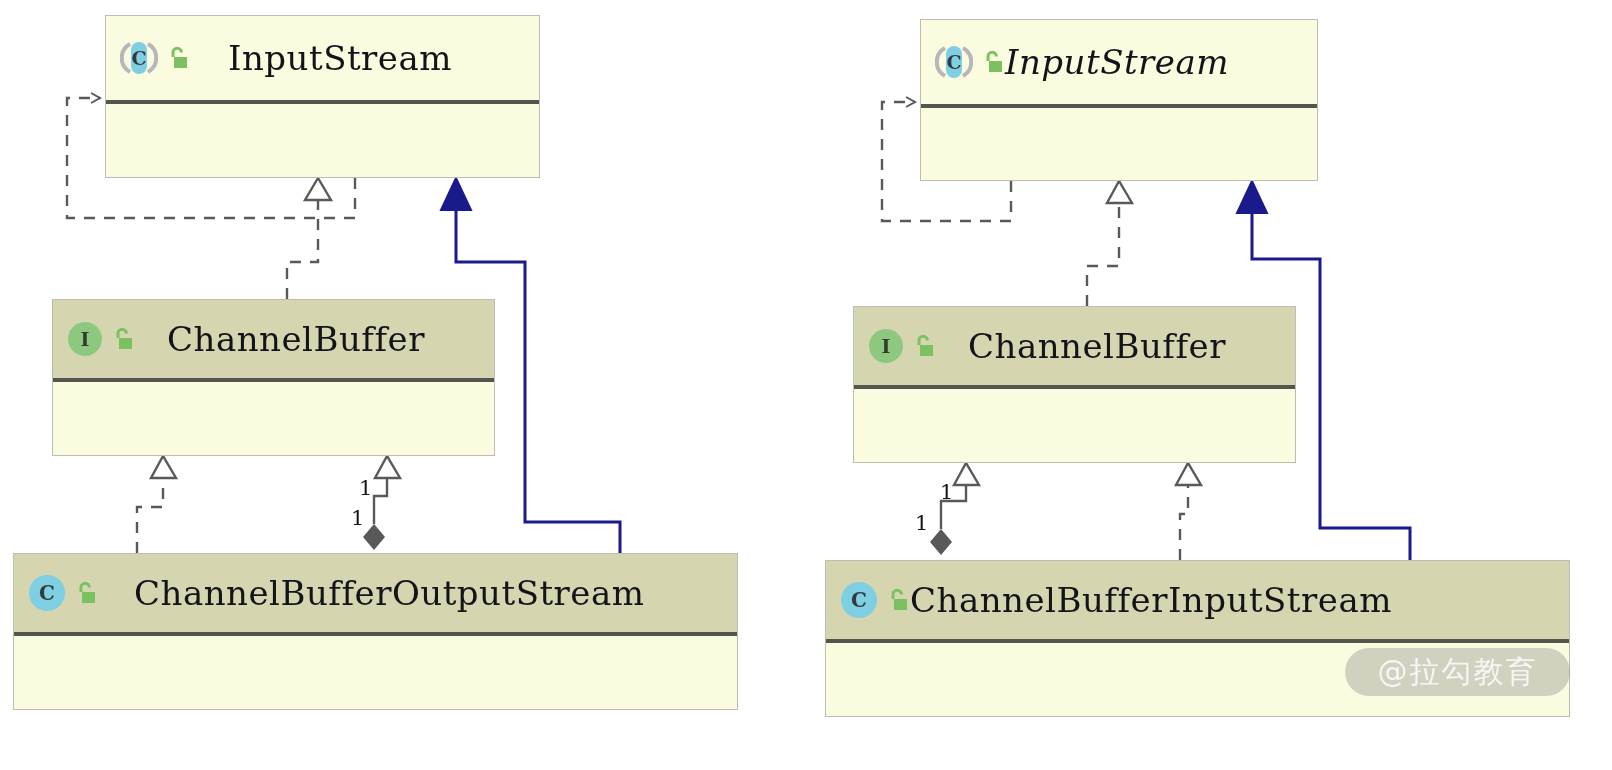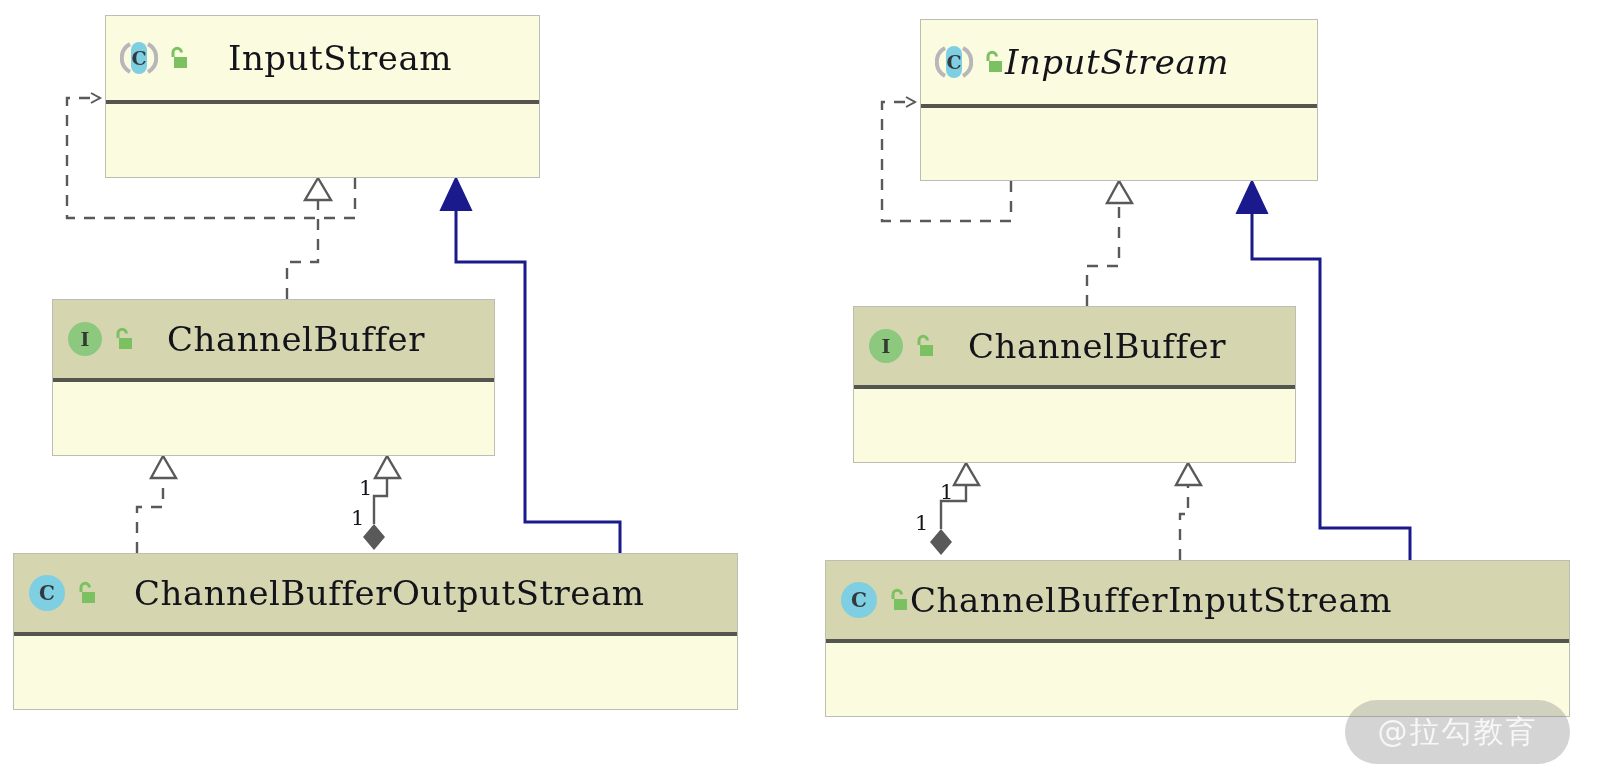--- a/index.html
+++ b/index.html
@@ -264,17 +264,17 @@
         <svg width="22" height="25" viewBox="0 0 22 25" xmlns="http://www.w3.org/2000/svg">
           <path d="M5,11 L5,6.5 A4.2,4.2 0 0 1 13.4,6.5" fill="none" stroke="#7cc161" stroke-width="3"></path>
           <rect x="6" y="11" width="13" height="11" fill="#7cc161"></rect>
         </svg>
       </span>
       <span class="uml-title" style="font-size:34px;">ChannelBufferInputStream</span>
     </div>
     <div class="uml-body" style="height:71px;"></div>
   </div>
 
-  <div id="watermark" style="left:1345px; top:700px; width:225px; height:64px; font-size:30px;">
+  <div id="watermark" style="left:1345px; top:648px; width:225px; height:48px; font-size:30px;">
     <span>@拉勾教育</span>
   </div>
 
 </div>
 
 </body></html>

